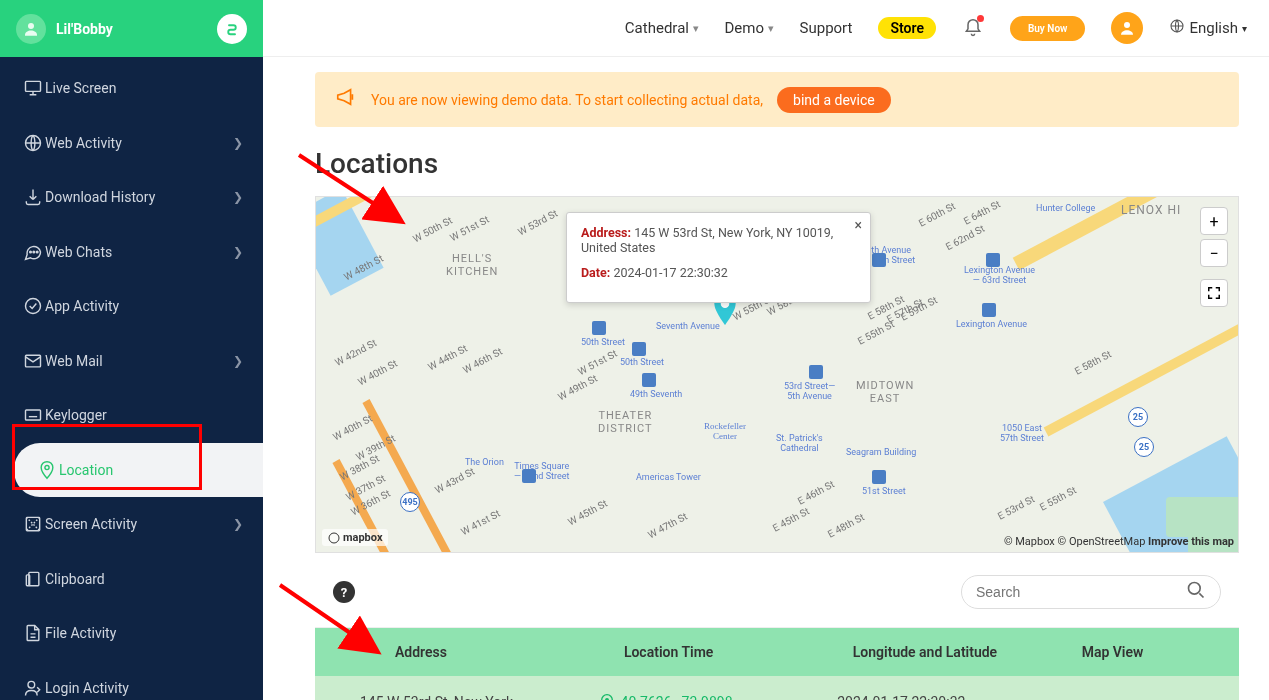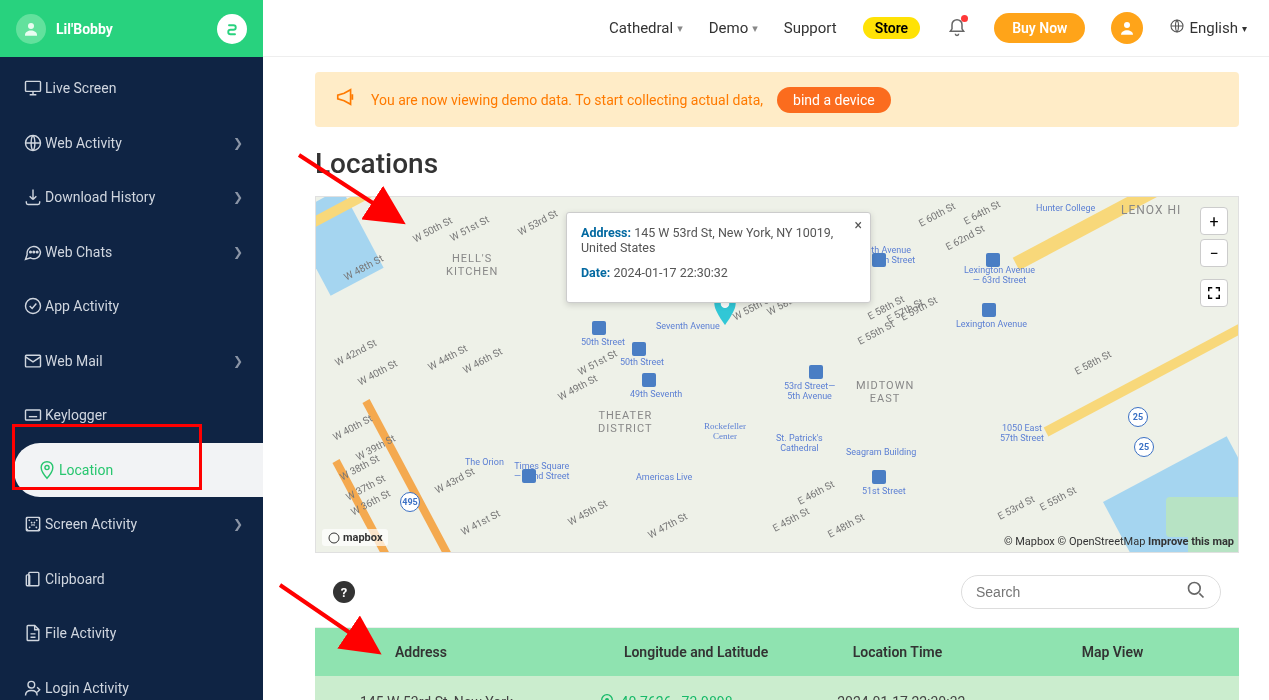--- a/index.html
+++ b/index.html
@@ -17,39 +17,39 @@
 .nav-item .chev { position: absolute; right: 20px; font-size: 12px; color: #8b95a6; }
 .nav-item.active { background: #f2f3f5; color: #28c66f; border-radius: 26px 0 0 26px; margin-left: 14px; }
 
 .red-box { position: absolute; left: 12px; top: 424px; width: 190px; height: 66px; border: 3px solid #ff0000; z-index: 50; pointer-events: none; }
 
 .topbar { position: absolute; left: 263px; right: 0; top: 0; height: 57px; display: flex; align-items: center; justify-content: flex-end; gap: 26px; padding-right: 22px; border-bottom: 1px solid #eee; }
 .top-link { font-size: 15px; color: #333; cursor: pointer; display: flex; align-items: center; gap: 4px; }
 .store-badge { background: #ffe205; color: #000; padding: 3px 12px; border-radius: 14px; font-size: 14px; font-weight: 600; }
 .bell { position: relative; width: 22px; height: 22px; display: flex; align-items: center; justify-content: center; }
 .bell::after { content: ''; position: absolute; top: -2px; right: 0; width: 7px; height: 7px; background: #ff3838; border-radius: 50%; }
-.buy-btn { background: #ffa419; color: #fff; padding: 7px 18px; border-radius: 18px; font-size: 14px; font-weight: 600; cursor: pointer; }
+.buy-btn { background: #ffa419; color: #fff; padding: 7px 18px; border-radius: 18px; font-size: 10px; font-weight: 600; cursor: pointer; }
 .user-badge { width: 32px; height: 32px; border-radius: 50%; background: #ffa419; display: flex; align-items: center; justify-content: center; }
 
 .main { position: absolute; left: 285px; top: 57px; right: 0; bottom: 0; overflow-y: auto; padding: 15px 30px 0 30px; }
 .alert-banner { background: #ffecc7; border-radius: 4px; padding: 14px 20px; display: flex; align-items: center; gap: 14px; margin-bottom: 20px; }
 .alert-icon { color: #ff7a00; font-size: 20px; }
 .alert-text { color: #ff7a00; font-size: 14px; }
 .bind-btn { background: #fb6c1e; color: #fff; padding: 5px 16px; border-radius: 14px; font-size: 14px; cursor: pointer; }
 
 .page-title { font-size: 28px; color: #333; font-weight: 500; margin-bottom: 16px; }
 
 .map-container { position: relative; height: 357px; background: #eef1e8; border: 1px solid #e0e0e0; overflow: hidden; }
 .map-bg { position: absolute; inset: 0; }
 .map-controls { position: absolute; right: 10px; top: 10px; display: flex; flex-direction: column; gap: 4px; }
 .map-ctrl-btn { width: 28px; height: 28px; background: #fff; border: 1px solid #ccc; display: flex; align-items: center; justify-content: center; font-size: 16px; cursor: pointer; border-radius: 4px; }
 .popup { position: absolute; left: 250px; top: 15px; width: 305px; background: #fff; border: 1px solid #ccc; border-radius: 3px; padding: 12px 14px; box-shadow: 0 2px 6px rgba(0,0,0,0.15); }
 .popup-close { position: absolute; top: 4px; right: 8px; font-size: 14px; color: #555; cursor: pointer; }
 .popup-line { font-size: 12.5px; color: #555; margin-bottom: 10px; }
-.popup-line b { color: #0369a1; font-weight: 700; }
+.popup-line b { color: #b91c1c; font-weight: 700; }
 .pin { position: absolute; left: 396px; top: 96px; width: 26px; height: 32px; }
 .map-attr-left { position: absolute; left: 6px; bottom: 6px; background: rgba(255,255,255,0.7); padding: 2px 6px; border-radius: 3px; font-size: 11px; color: #333; font-weight: 700; display:flex; align-items:center; gap:3px; }
 .map-attr-right { position: absolute; right: 4px; bottom: 4px; font-size: 11px; color: #333; }
 
 .arrow1 { position: absolute; left: 289px; top: 140px; width: 120px; height: 100px; z-index: 60; pointer-events: none; }
 .arrow2 { position: absolute; left: 270px; top: 570px; width: 120px; height: 100px; z-index: 60; pointer-events: none; }
 
 .search-row { padding: 22px 18px 18px 18px; display: flex; align-items: center; border-bottom: 1px solid #eee; }
 .qmark { width: 22px; height: 22px; border-radius: 50%; background: #333; color: #fff; font-size: 13px; display: flex; align-items: center; justify-content: center; font-weight: 700; }
 .search-box { margin-left: auto; width: 260px; height: 34px; border: 1px solid #ddd; border-radius: 17px; display: flex; align-items: center; padding: 0 14px; gap: 8px; }
@@ -283,21 +283,21 @@
       <div class="poi-box" style="left:276px;top:124px;"></div>
       <div class="poi-label" style="left:265px;top:140px;">50th Street</div>
       <div class="poi-box" style="left:316px;top:145px;"></div>
       <div class="poi-label" style="left:304px;top:160px;">50th Street</div>
       <div class="poi-box" style="left:326px;top:176px;"></div>
       <div class="poi-label" style="left:314px;top:192px;">49th Seventh</div>
       <div class="poi-label" style="left:340px;top:124px;">Seventh Avenue</div>
       <div class="poi-label" style="left:198px;top:264px;">Times Square<br>— 42nd Street</div>
       <div class="poi-box" style="left:206px;top:272px;"></div>
       <div class="poi-label" style="left:149px;top:260px;">The Orion</div>
-      <div class="poi-label" style="left:320px;top:275px;">Americas Live</div>
+      <div class="poi-label" style="left:320px;top:275px;">Americas Tower</div>
       <div class="poi-label" style="left:388px;top:224px;font-family:Liberation Serif, serif;">Rockefeller<br>Center</div>
       <div class="poi-label" style="left:460px;top:236px;">St. Patrick's<br>Cathedral</div>
       <div class="poi-label" style="left:530px;top:250px;">Seagram Building</div>
       <div class="poi-box" style="left:493px;top:168px;"></div>
       <div class="poi-label" style="left:468px;top:184px;">53rd Street—<br>5th Avenue</div>
       <div class="poi-box" style="left:556px;top:273px;"></div>
       <div class="poi-label" style="left:546px;top:289px;">51st Street</div>
       <div class="poi-box" style="left:666px;top:106px;"></div>
       <div class="poi-label" style="left:640px;top:122px;">Lexington Avenue</div>
       <div class="poi-label" style="left:648px;top:68px;">Lexington Avenue<br>— 63rd Street</div>
@@ -388,22 +388,22 @@
             <circle cx="10" cy="10" r="7"></circle>
             <path d="M21 21l-5-5"></path>
           </svg>
       </span>
     </div>
   </div>
 
   <div class="data-table">
     <div class="table-head">
       <div>Address</div>
+      <div>Location Time</div>
       <div>Longitude and Latitude</div>
-      <div>Location Time</div>
       <div>Map View</div>
     </div>
     <div class="table-row">
       <div>145 W 53rd St, New York</div>
       <div class="coord-cell">
         <span><svg width="16" height="16" viewBox="0 0 24 24" fill="none" stroke="#16b968" stroke-width="2">
               <circle cx="12" cy="12" r="8"></circle>
               <circle cx="12" cy="12" r="2" fill="#16b968"></circle>
             </svg></span>
         <span>40.7626, -73.9898</span>

